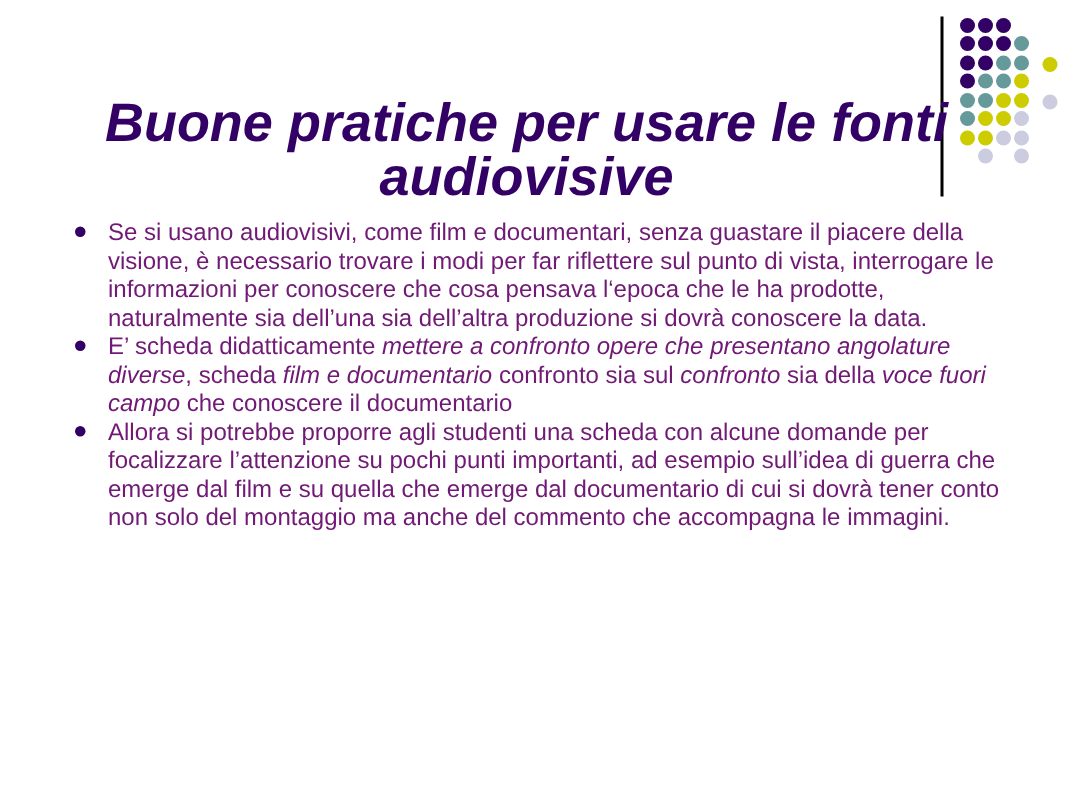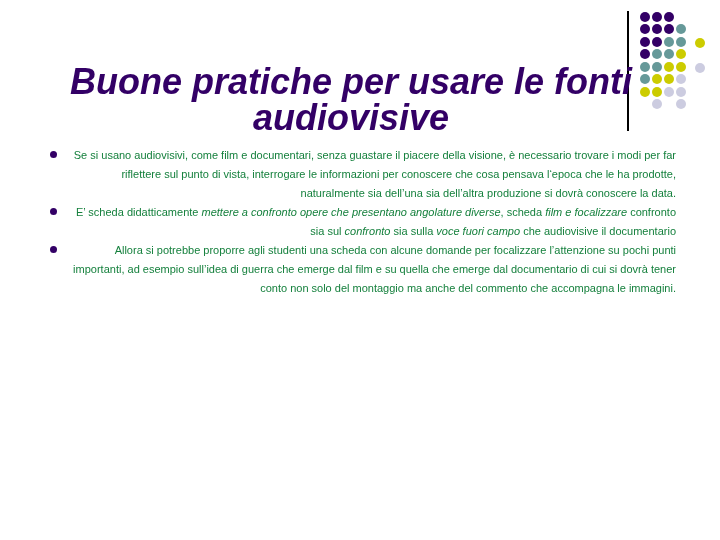--- a/index.html
+++ b/index.html
@@ -23,24 +23,23 @@
     font-weight: bold;
     font-style: italic;
     color: #330066;
   }
   .title-line { display: block; }
   .bullets {
     position: absolute;
     left: 50px;
     top: 146px;
     width: 626px;
-    color: #15803d;
-    font-size: 11px;
+    color: #701a75;
+    font-size: 16px;
     line-height: 19px;
-    text-align: right;
   }
   .bullet-item {
     position: relative;
     padding-left: 22px;
   }
   .bullet-dot {
     position: absolute;
     left: 0px;
     top: 5px;
     width: 7px;
@@ -105,17 +104,17 @@
       <div class="deco-dot" style="left: 694.5px; top: 63px; background: rgb(204, 204, 224);"></div>
     </div>
 
   <h1 class="title">
     <span class="title-line">Buone pratiche per usare le fonti</span>
     <span class="title-line">audiovisive</span>
   </h1>
 
   <div class="bullets">
       <div class="bullet-item"><span class="bullet-dot"></span><span class="bullet-text"><span>Se si usano audiovisivi, come film e documentari, senza guastare il piacere della visione, è necessario trovare i modi per far riflettere sul punto di vista, interrogare le informazioni per conoscere che cosa pensava l‘epoca che le ha prodotte, naturalmente sia dell’una sia dell’altra produzione si dovrà conoscere la data.</span></span></div>
-      <div class="bullet-item"><span class="bullet-dot"></span><span class="bullet-text"><span>E’ scheda didatticamente </span><em>mettere a confronto opere che presentano angolature diverse</em><span>, scheda </span><em>film e focalizzare</em><span> confronto sia sul </span><em>confronto</em><span> sia sulla </span><em>voce fuori campo</em><span> che audiovisive il documentario</span></span></div>
+      <div class="bullet-item"><span class="bullet-dot"></span><span class="bullet-text"><span>E’ scheda didatticamente </span><em>mettere a confronto opere che presentano angolature diverse</em><span>, scheda </span><em>film e documentario</em><span> confronto sia sul </span><em>confronto</em><span> sia della </span><em>voce fuori campo</em><span> che conoscere il documentario</span></span></div>
       <div class="bullet-item"><span class="bullet-dot"></span><span class="bullet-text"><span>Allora si potrebbe proporre agli studenti una scheda con alcune domande per focalizzare l’attenzione su pochi punti importanti, ad esempio sull’idea di guerra che emerge dal film e su quella che emerge dal documentario di cui si dovrà tener conto non solo del montaggio ma anche del commento che accompagna le immagini.</span></span></div>
     </div>
 
 </div>
 
 </body></html>

